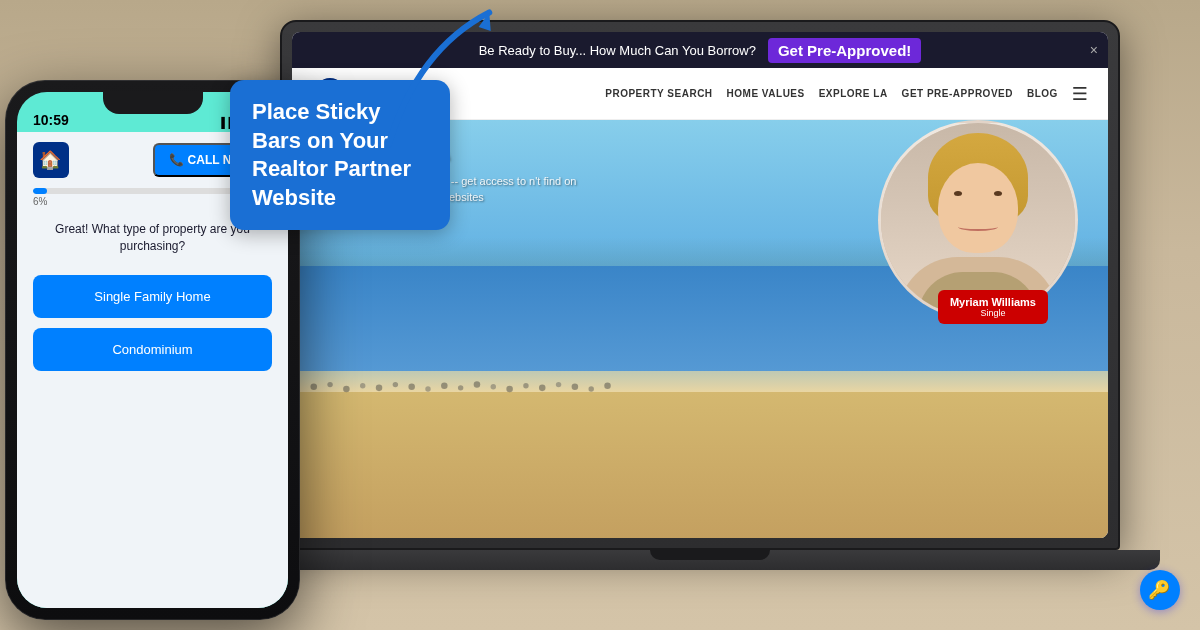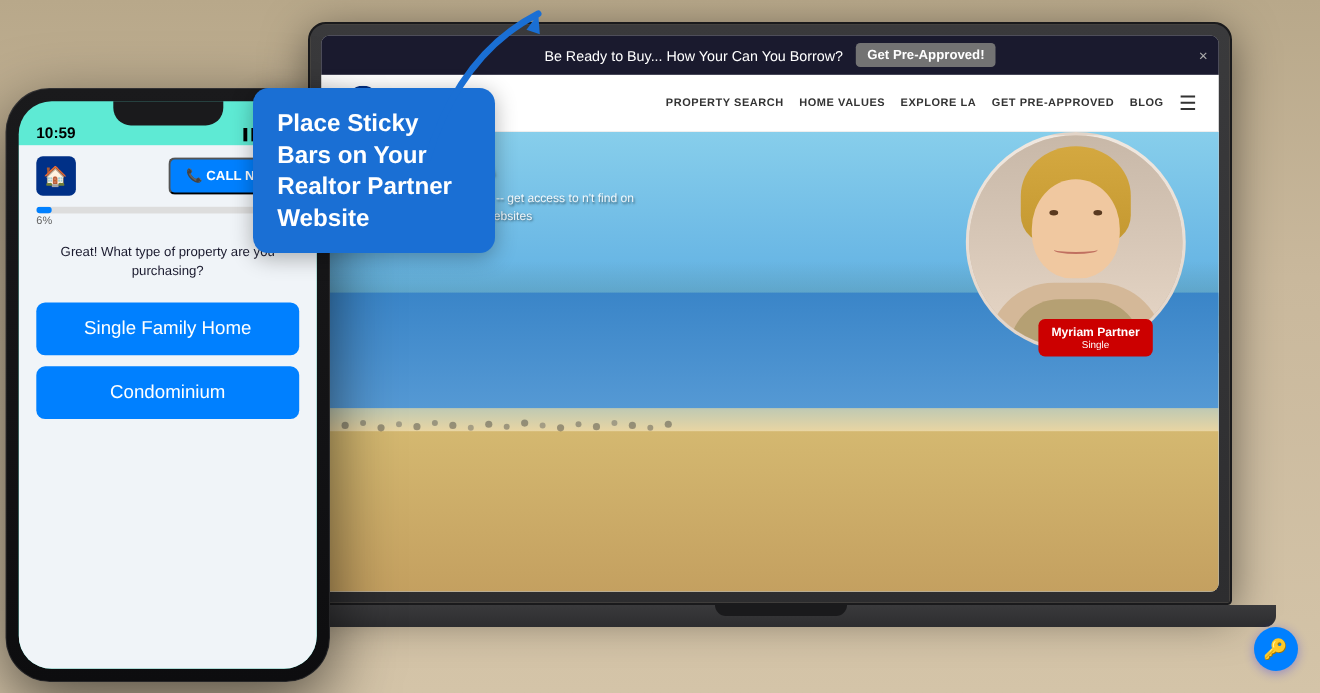--- a/index.html
+++ b/index.html
@@ -73,23 +73,23 @@
       gap: 12px;
       z-index: 10;
     }
 
     .sticky-bar-text {
       color: #fff;
       font-size: 13px;
     }
 
     .sticky-bar-btn {
-      background: #737373;
+      background: #6d28d9;
       color: #fff;
-      font-size: 12px;
+      font-size: 15px;
       font-weight: bold;
       padding: 4px 10px;
       border-radius: 4px;
       border: none;
       cursor: pointer;
     }
 
     .sticky-bar-close {
       position: absolute;
       right: 10px;
@@ -403,21 +403,21 @@
     }
 
     .option-btn {
       display: block;
       width: 100%;
       background: #0080ff;
       color: #fff;
       border: none;
       border-radius: 8px;
       padding: 14px;
-      font-size: 17px;
+      font-size: 13px;
       font-weight: 500;
       margin-bottom: 10px;
       cursor: pointer;
       text-align: center;
     }
 
     
     .annotation-container {
       position: absolute;
       left: 230px;
@@ -466,21 +466,21 @@
 <body>
 
 <div class="bg-table"></div>
 
 <div class="laptop-container">
   <div class="laptop-shell">
     <div class="laptop-screen-bezel">
       <div class="website-content">
 
         <div class="sticky-bar">
-          <span class="sticky-bar-text">Be Ready to Buy... How Your Can You Borrow?</span>
+          <span class="sticky-bar-text">Be Ready to Buy... How Much Can You Borrow?</span>
           <button class="sticky-bar-btn">Get Pre-Approved!</button>
           <span class="sticky-bar-close">×</span>
         </div>
 
         <div class="nav-bar">
           <div class="logo-area">
             <div class="remax-badge">
               <div>RE/MAX</div>
             </div>
             <div>
@@ -554,21 +554,21 @@
                 <div style="position:absolute;bottom:22px;left:20px;right:20px;height:8px;border-bottom:2px solid #c07060;border-radius:50%;"></div>
               </div>
 
               <div style="position:absolute;bottom:0;width:160px;height:60px;background:#d4b898;border-radius:80px 80px 0 0;"></div>
 
               <div style="position:absolute;bottom:0;width:120px;height:45px;background:#a0905a;border-radius:60px 60px 0 0;opacity:0.6;"></div>
             </div>
           </div>
 
           <div class="agent-name-badge">
-            <div class="agent-name">Myriam Partner</div>
+            <div class="agent-name">Myriam Williams</div>
             <div class="agent-title">Single</div>
           </div>
         </div>
 
       </div>
     </div>
   </div>
   <div class="laptop-base">
     <div class="laptop-notch"></div>
   </div>

